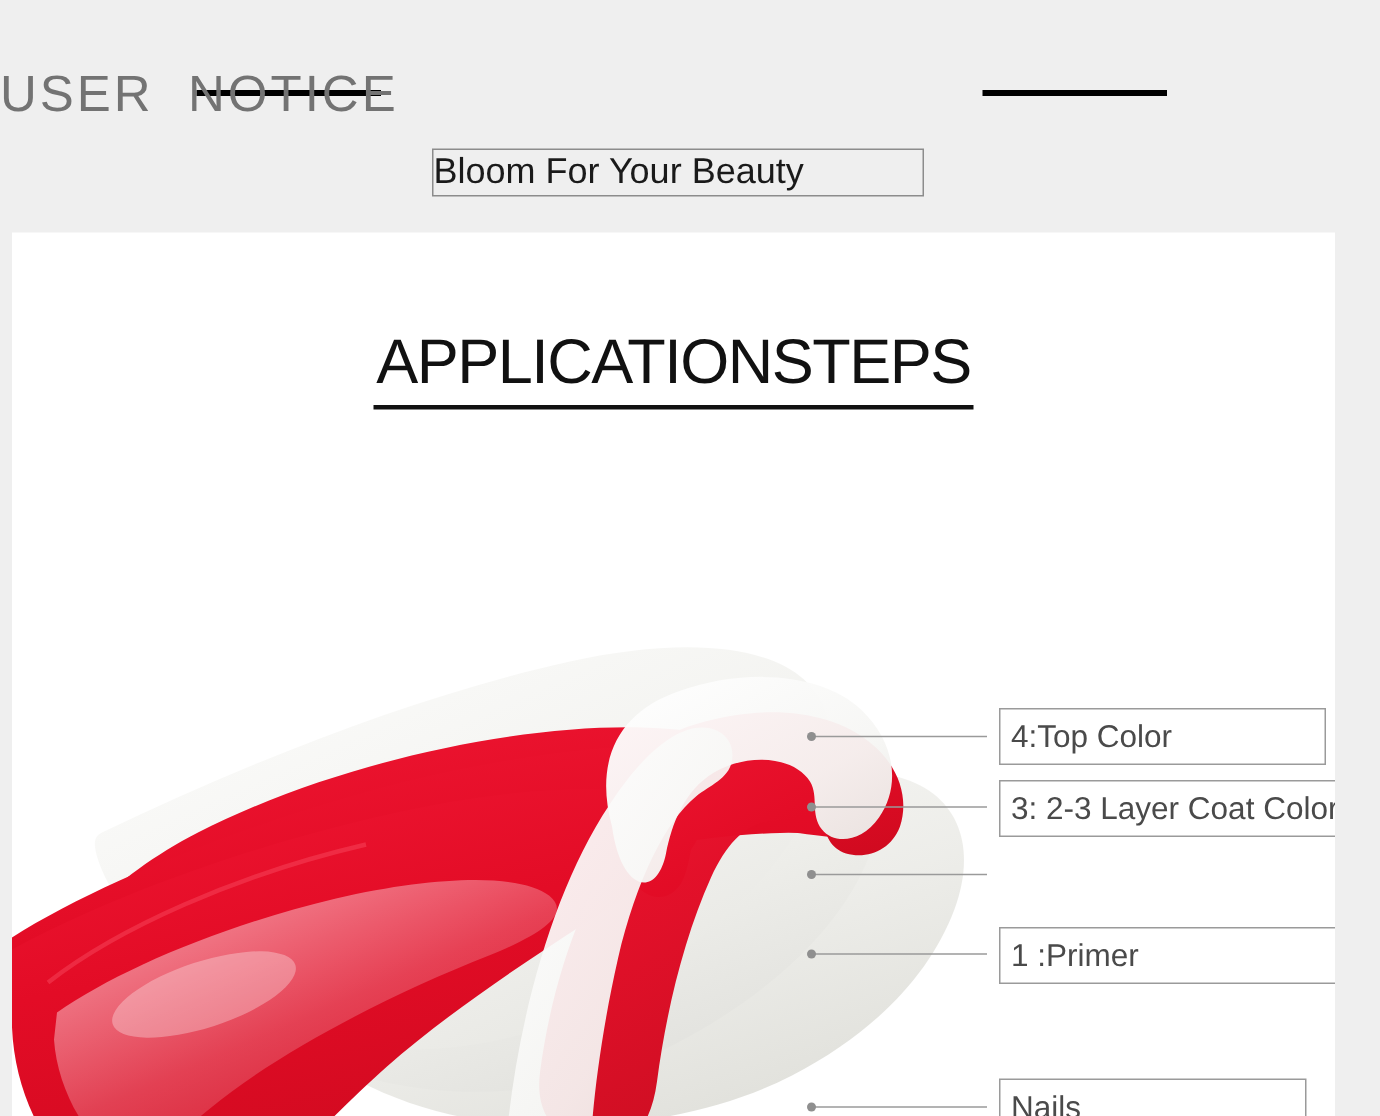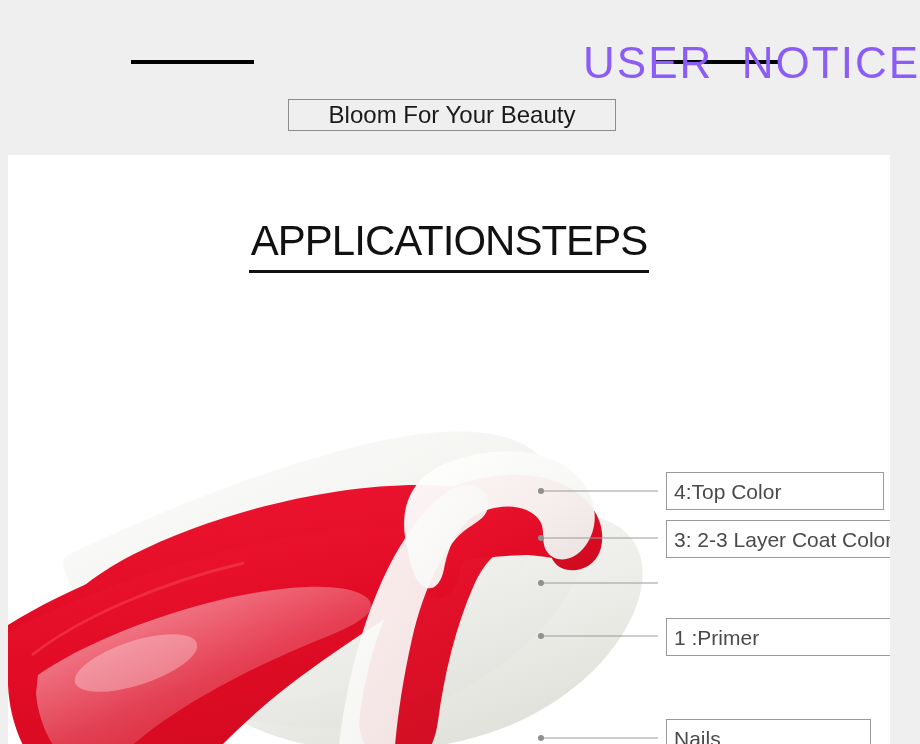--- a/index.html
+++ b/index.html
@@ -42,44 +42,43 @@
     height: 4px;
     background: #000000;
   }
   #rule-left  { left: 131px; width: 123px; }
   #rule-right { left: 655px; width: 123px; }
 
   #notice-title {
     position: absolute;
     left: 0; top: 0;
     width: 920px;
-    text-align: right;
+    text-align: left;
     font-family: "Liberation Sans", sans-serif;
-    font-size: 44px;
+    font-size: 34px;
     font-weight: 400;
     letter-spacing: 2px;
-    color: #8b5cf6;
+    color: #737373;
     line-height: 50px;
     white-space: pre;
   }
 
   #tagline-box {
     position: absolute;
     left: 288px; top: 99px;
     width: 328px; height: 32px;
     border: 1px solid #8c8c8c;
     box-sizing: border-box;
     background: #efefef;
   }
   #tagline-text {
     position: absolute;
     left: 0; top: 0;
     width: 100%; height: 100%;
     line-height: 30px;
-    text-align: center;
     font-size: 24px;
     font-weight: 400;
     color: #1a1a1a;
     white-space: nowrap;
   }
 
   
   #content-card {
     position: absolute;
     left: 8px; top: 155px;

